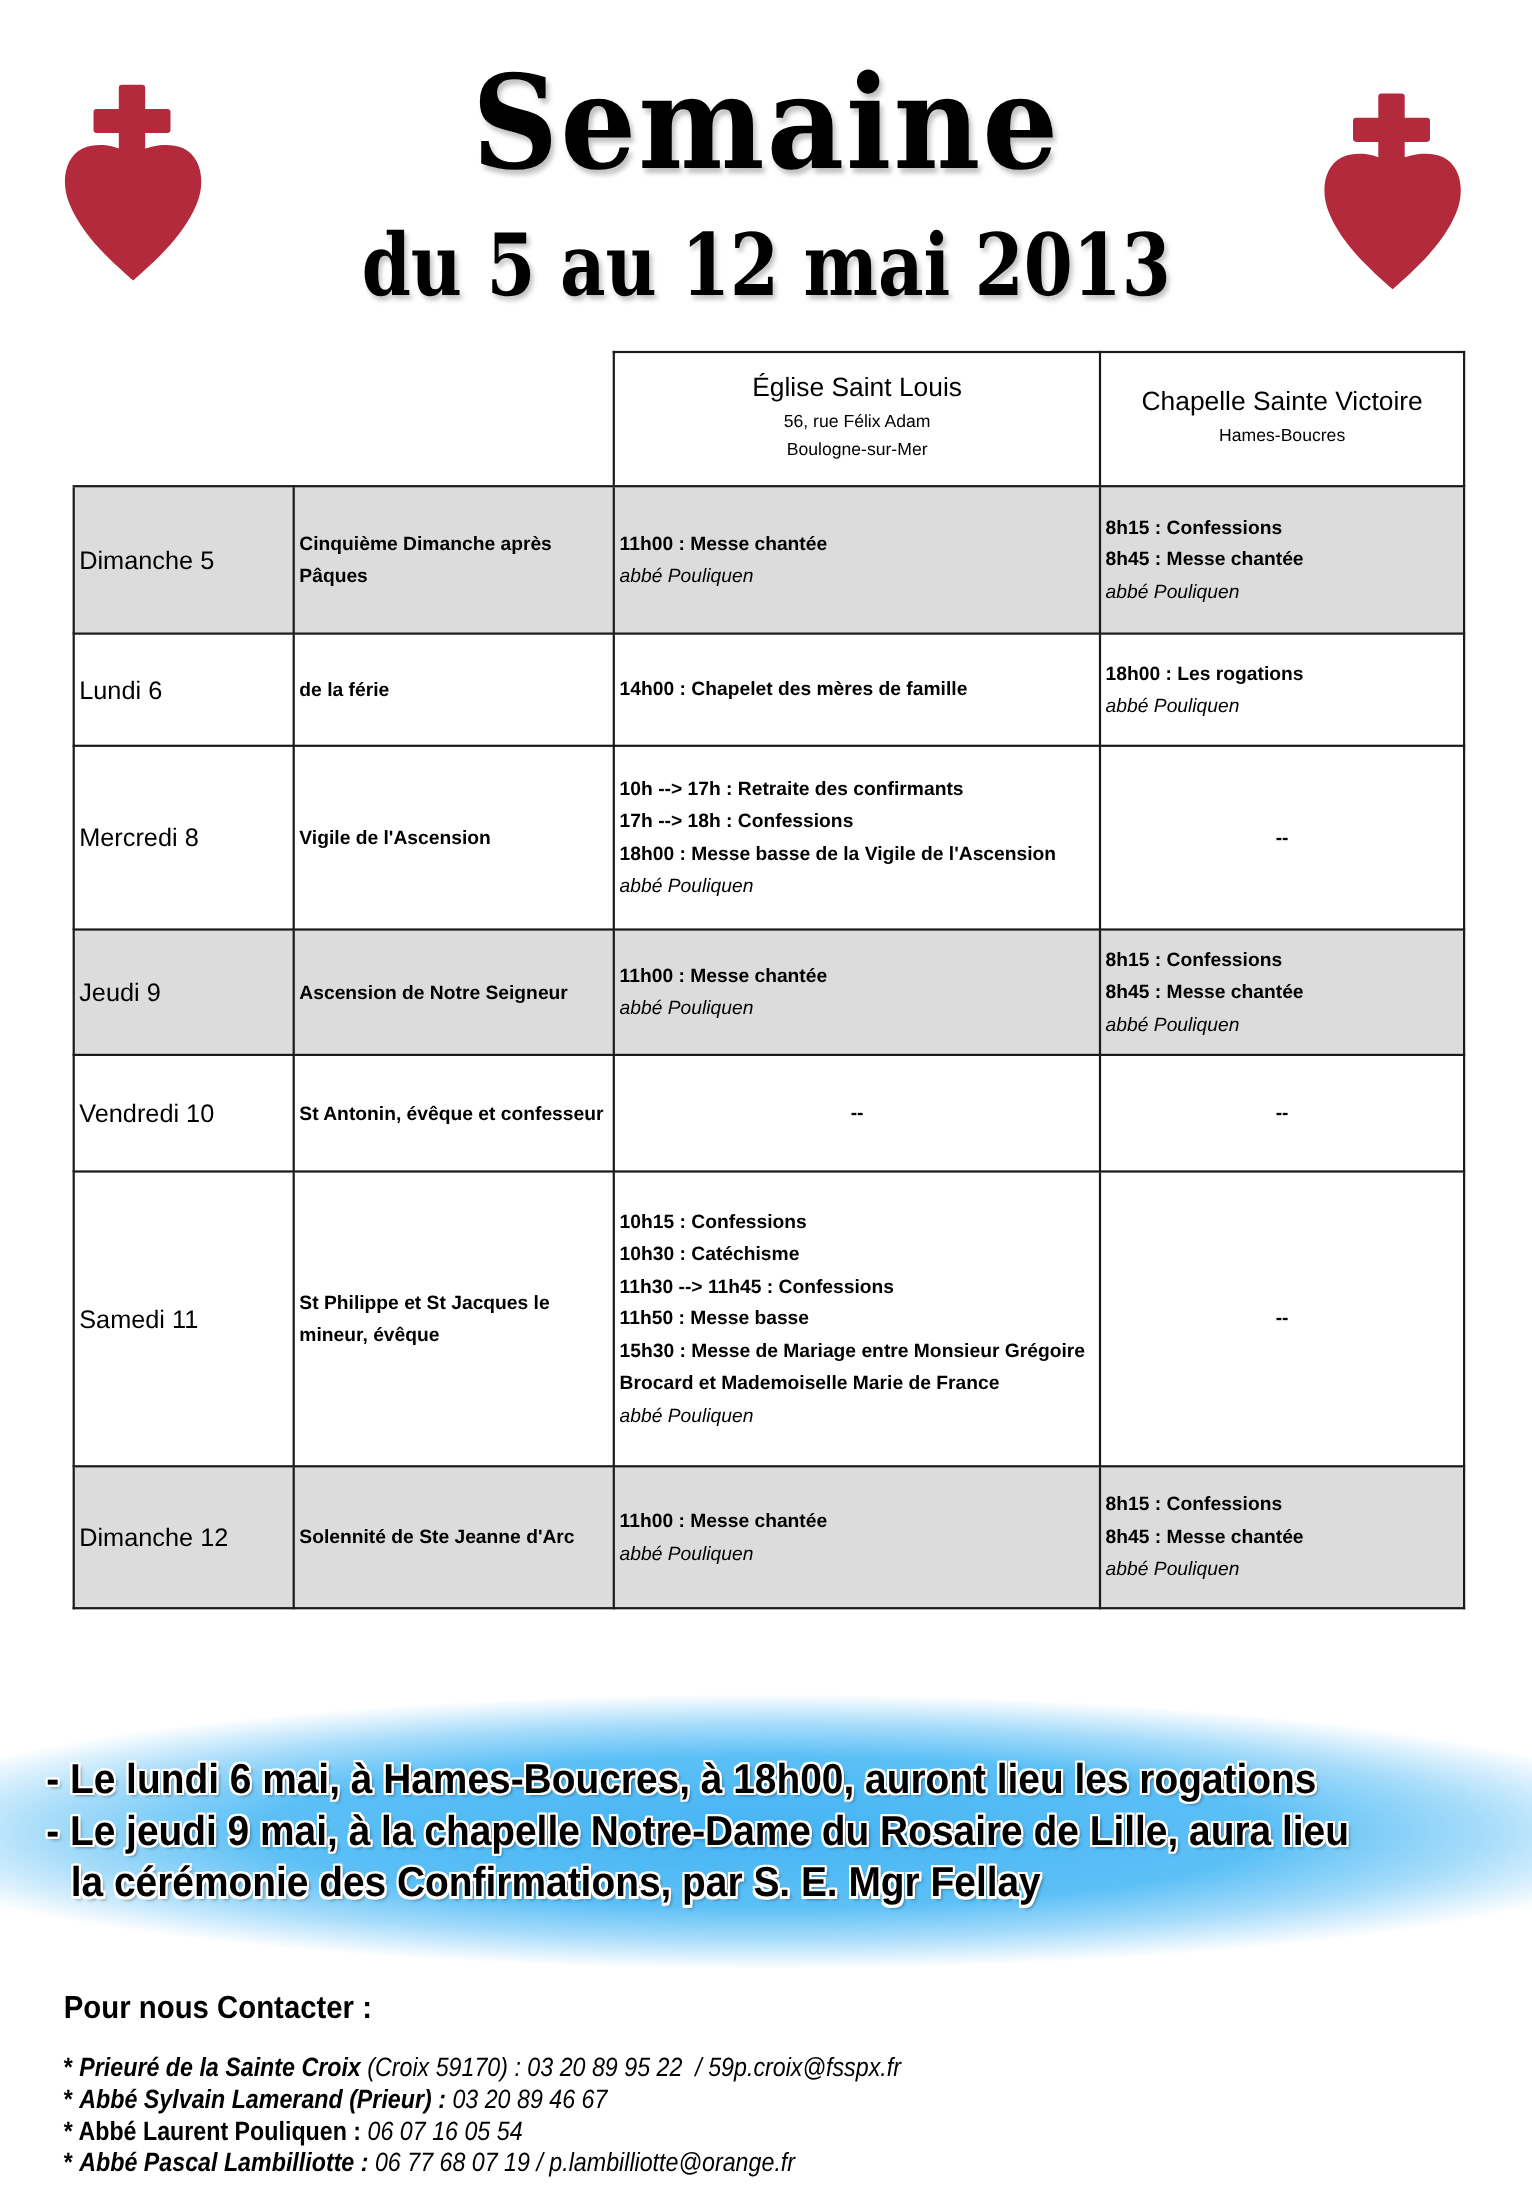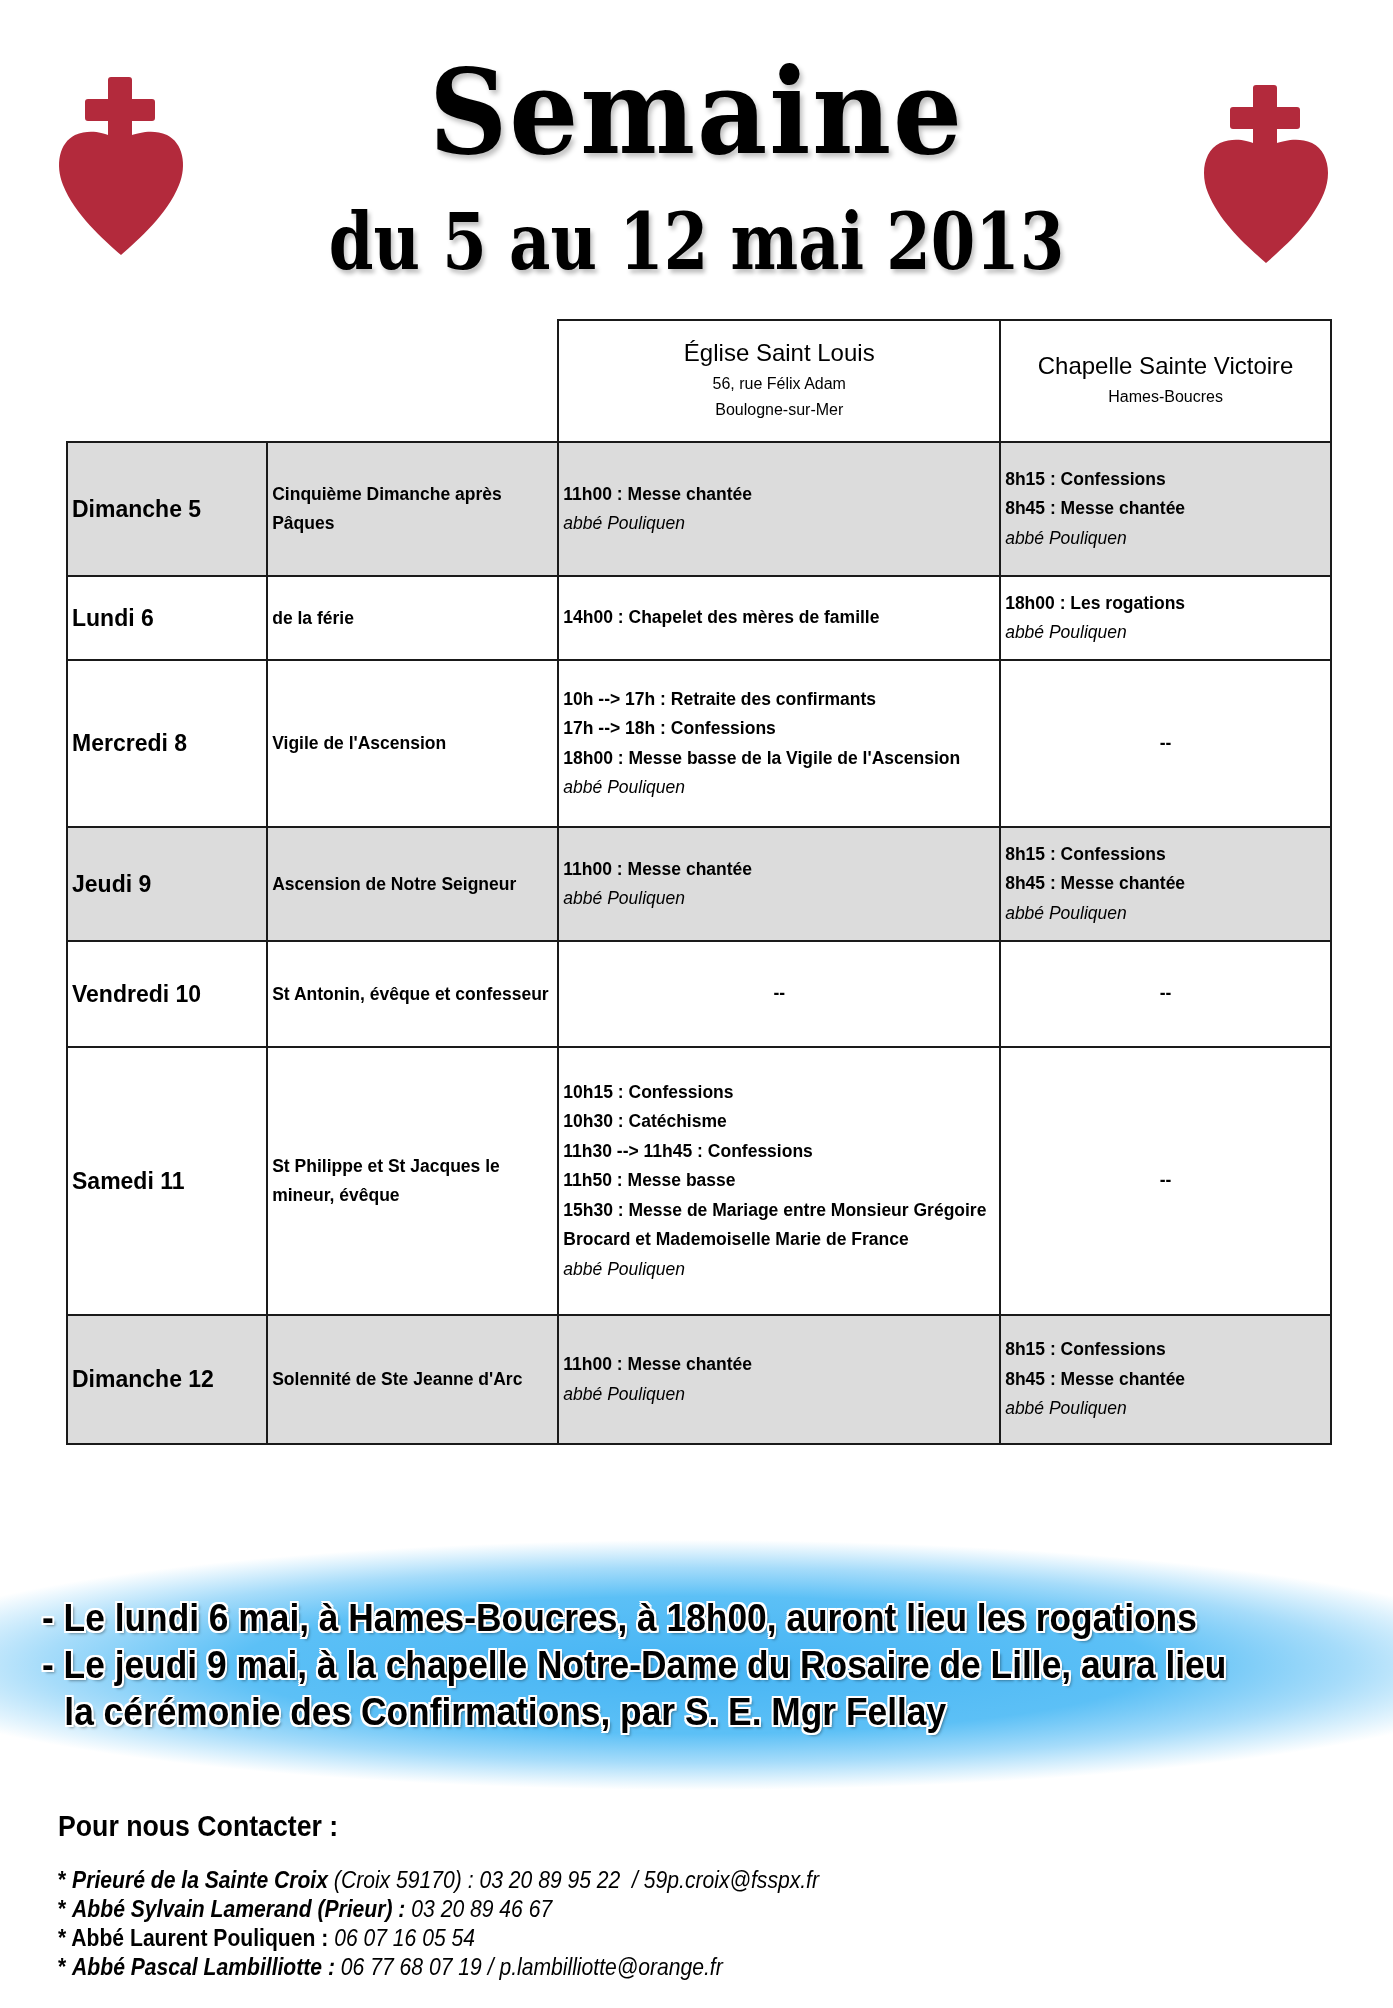--- a/index.html
+++ b/index.html
@@ -21,21 +21,21 @@
 
   .sched {
     position: absolute; left: 66px; top: 319px; width: 1266px;
     border-collapse: collapse; font-family: "Liberation Sans", sans-serif;
   }
   .sched td, .sched th { border: 2.5px solid #1a1a1a; vertical-align: middle; padding: 0 4px; }
   .sched th.blank { border: none; border-bottom: 2.5px solid #1a1a1a; }
   .sched th.venue { text-align: center; font-weight: normal; height: 120px; }
   .venue-name { font-size: 24px; display: block; margin-bottom: 4px; }
   .venue-sub { font-size: 16px; display: block; line-height: 26px; }
-  .day { width: 191px; font-size: 23px; font-weight: bold; }
+  .day { width: 191px; font-size: 23px; font-weight: normal; }
   .feast { width: 283px; font-size: 17.5px; font-weight: bold; line-height: 29px; }
   .svc { font-size: 17.5px; font-weight: bold; line-height: 29.5px; }
   .col-louis { width: 435px; }
   .col-chap { width: 323px; }
   .svc .line { display: block; }
   .svc .priest { display: block; font-weight: normal; font-style: italic; }
   .svc.empty { text-align: center; }
   tr.shade td { background: #dcdcdc; }
 
   .band {
@@ -93,21 +93,21 @@
         <td class="svc col-louis">
           <span class="line">11h00 : Messe chantée</span>
           <span class="priest">abbé Pouliquen</span>
         </td>
         <td class="svc col-chap">
           <span class="line">8h15 : Confessions</span>
           <span class="line">8h45 : Messe chantée</span>
           <span class="priest">abbé Pouliquen</span>
         </td>
       </tr>
-      <tr style="height: 84px;">
+      <tr style="height: 102px;">
         <td class="day">Lundi 6</td>
         <td class="feast">de la férie</td>
         <td class="svc col-louis">
           <span class="line">14h00 : Chapelet des mères de famille</span>
         </td>
         <td class="svc col-chap">
           <span class="line">18h00 : Les rogations</span>
           <span class="priest">abbé Pouliquen</span>
         </td>
       </tr>

